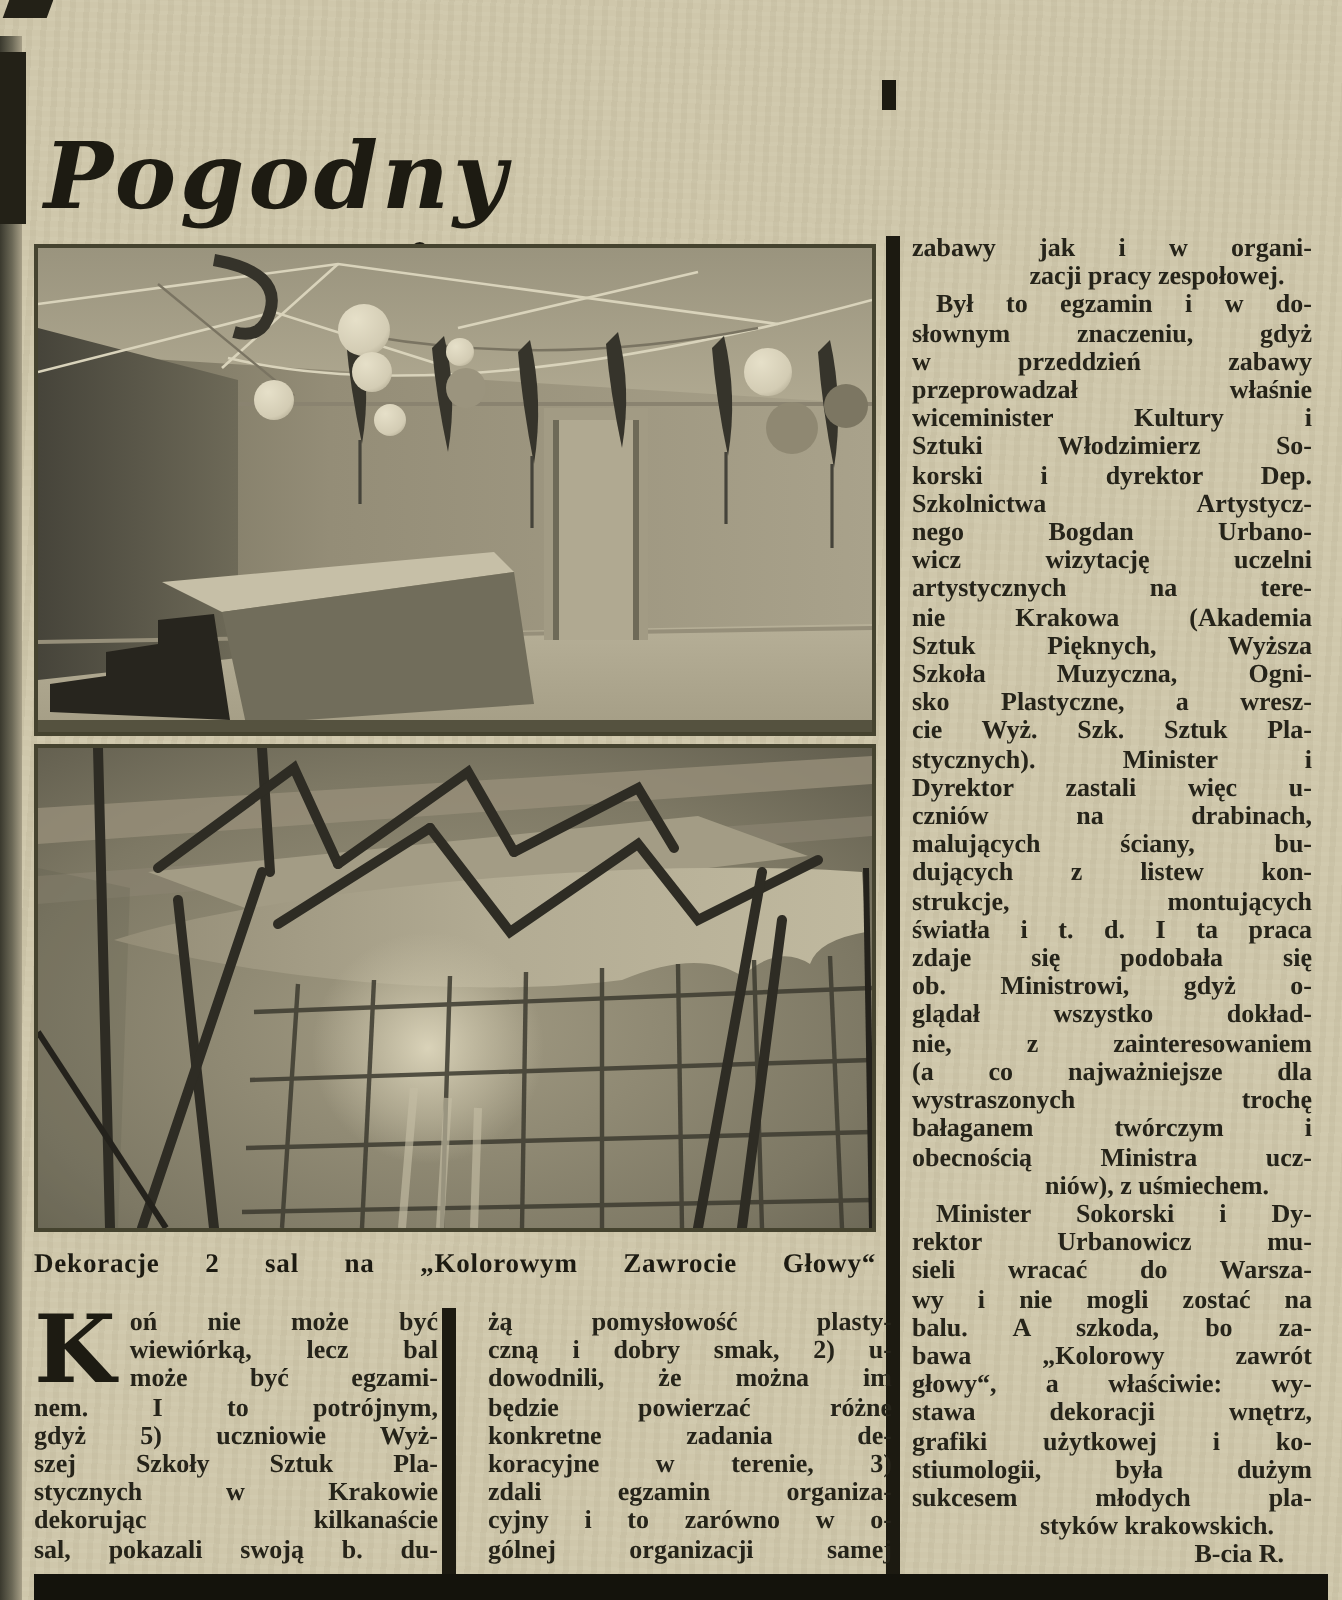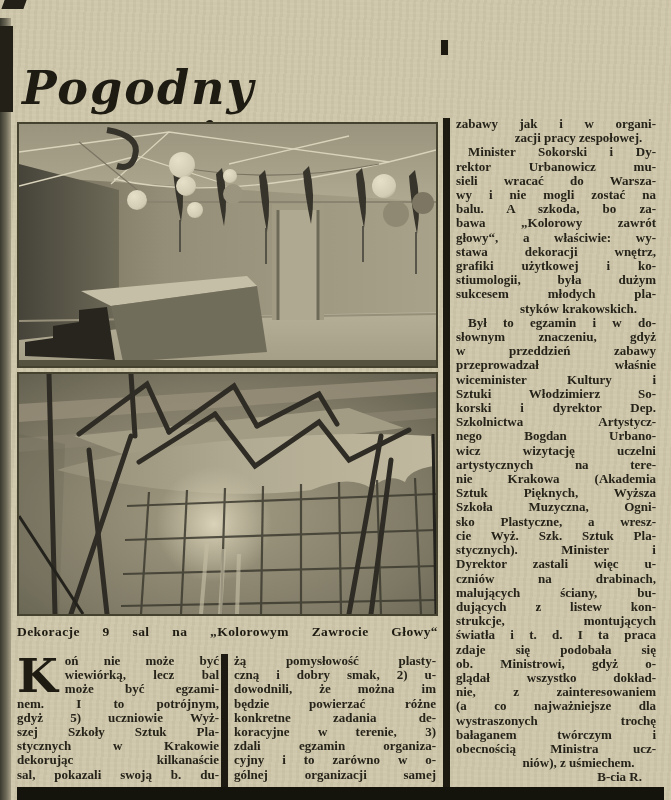--- a/index.html
+++ b/index.html
@@ -33,21 +33,21 @@
   .photo2{left:17px;top:372px;width:421px;height:244px;}
   .photo svg{display:block;width:100%;height:100%;}
   
   .caption{left:17px;top:622px;width:421px;height:24px;
     font:700 13.5px/20px "Liberation Serif",serif;color:#1d1b12;
     text-align:justify;text-align-last:justify;letter-spacing:.4px;}
   
   .coltext{font:700 13px/14.2px "Liberation Serif",serif;color:#26241a;}
   .right-col{left:456px;top:117px;width:200px;height:676px;font-family:Liberation Serif, serif;}
   .bcol1{left:17px;top:654px;width:202px;height:132px;}
-  .bcol2{left:234px;top:654px;width:202px;height:132px;}
+  .bcol2{left:244px;top:654px;width:202px;height:132px;}
   .par{margin:0;}
   .jbody{display:block;white-space:pre-line;text-align:justify;text-align-last:justify;}
   .plast{display:block;text-align:center;white-space:pre-line;margin-left:45px;}
   .indent .jbody{text-indent:12px;}
   .byline{display:block;text-align:right;padding-right:14px;font-weight:700;}
   .dropcap{float:left;font:700 47px/40px "DejaVu Serif",serif;color:#1d1b12;
     margin:2px 7px 0 0;letter-spacing:0;}
 </style>
 </head>
 <body>
@@ -215,45 +215,31 @@
         <line x1="330" y1="240" x2="362" y2="62"></line>
         <line x1="352" y1="240" x2="372" y2="86"></line>
       </g>
       <g stroke="#24221c" stroke-width="3">
         <line x1="0" y1="142" x2="64" y2="240"></line>
         <line x1="414" y1="60" x2="417" y2="240"></line>
       </g>
     </svg>
   </div>
 
-  <div class="abs caption">Dekoracje 9 sal na „Kolorowym Zawrocie Głowy“</div>
+  <div class="abs caption">Dekoracje 2 sal na „Kolorowym Zawrocie Głowy“</div>
 
   <div class="abs divider-dash"></div>
   <div class="abs divider-main"></div>
   <div class="abs divider-cols"></div>
   <div class="abs bottom-bar"></div>
 
   <div class="abs coltext right-col">
     <p class="par">
       <span class="jbody">zabawy jak i w organi-</span>
       <span class="plast">zacji pracy zespołowej.</span>
-    </p>
-    <p class="par indent">
-      <span class="jbody">Minister Sokorski i Dy-
-rektor Urbanowicz mu-
-sieli wracać do Warsza-
-wy i nie mogli zostać na
-balu. A szkoda, bo za-
-bawa „Kolorowy zawrót
-głowy“, a właściwie: wy-
-stawa dekoracji wnętrz,
-grafiki użytkowej i ko-
-stiumologii, była dużym
-sukcesem młodych pla-</span>
-      <span class="plast">styków krakowskich.</span>
     </p>
     <p class="par indent">
       <span class="jbody">Był to egzamin i w do-
 słownym znaczeniu, gdyż
 w przeddzień zabawy
 przeprowadzał właśnie
 wiceminister Kultury i
 Sztuki Włodzimierz So-
 korski i dyrektor Dep.
 Szkolnictwa Artystycz-
@@ -275,20 +261,34 @@
 zdaje się podobała się
 ob. Ministrowi, gdyż o-
 glądał wszystko dokład-
 nie, z zainteresowaniem
 (a co najważniejsze dla
 wystraszonych trochę
 bałaganem twórczym i
 obecnością Ministra ucz-</span>
       <span class="plast">niów), z uśmiechem.</span>
     </p>
+    <p class="par indent">
+      <span class="jbody">Minister Sokorski i Dy-
+rektor Urbanowicz mu-
+sieli wracać do Warsza-
+wy i nie mogli zostać na
+balu. A szkoda, bo za-
+bawa „Kolorowy zawrót
+głowy“, a właściwie: wy-
+stawa dekoracji wnętrz,
+grafiki użytkowej i ko-
+stiumologii, była dużym
+sukcesem młodych pla-</span>
+      <span class="plast">styków krakowskich.</span>
+    </p>
     <span class="byline">B-cia R.</span>
   </div>
 
   <div class="abs coltext bcol1">
     <div class="par">
       <span class="dropcap">K</span>
       <span class="jbody">oń nie może być
 wiewiórką, lecz bal
 może być egzami-
 nem. I to potrójnym,

